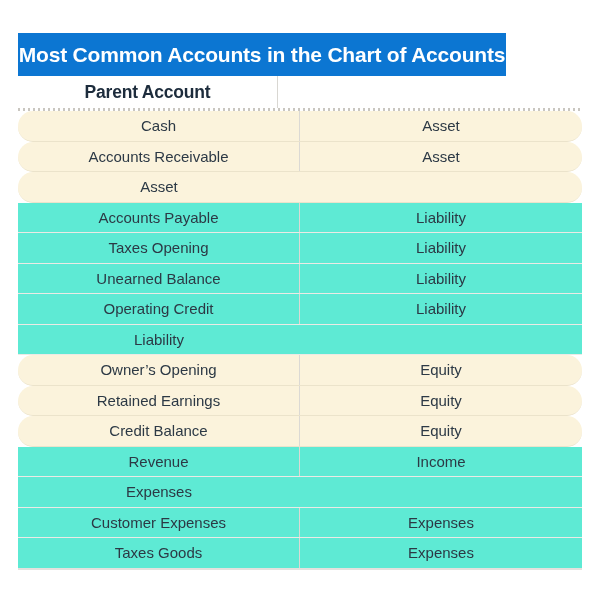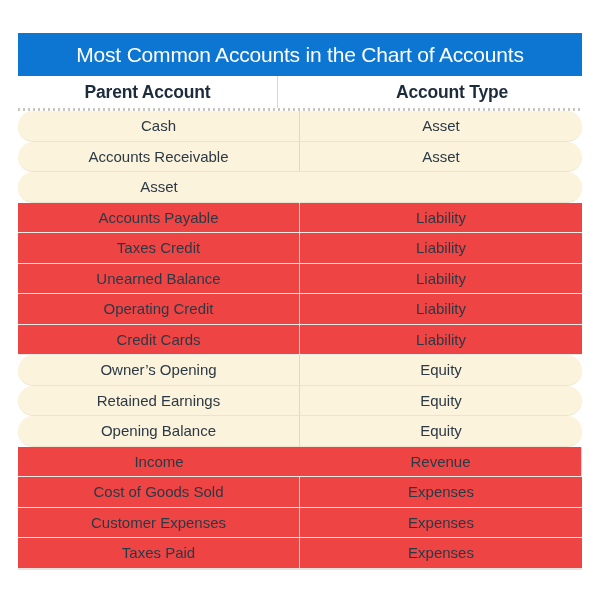--- a/index.html
+++ b/index.html
@@ -11,26 +11,26 @@
     width: 600px;
     height: 602px;
     position: relative;
     font-family: "Liberation Sans", sans-serif;
     overflow: hidden;
   }
   .banner {
     position: absolute;
     left: 18px;
     top: 33px;
-    width: 564px;
+    width: 488px;
     height: 43px;
     background: #0c76d2;
     color: #ffffff;
     font-size: 21px;
-    font-weight: normal;
+    font-weight: bold;
     letter-spacing: -0.2px;
     display: flex;
     align-items: center;
     justify-content: center;
   }
   .table {
     position: absolute;
     left: 18px;
     top: 76px;
     width: 564px;
@@ -56,21 +56,21 @@
   }
   .dotted {
     height: 3px;
     background: repeating-linear-gradient(to right, #c9c6c0 0 2px, transparent 2px 5px);
   }
   .row {
     display: grid;
     grid-template-columns: 1fr 1fr;
     height: 29.5px;
     border-bottom: 1px solid #eceae5;
-    background: #ef4444;
+    background: #5eead4;
   }
   .row.cream {
     background: #fbf3dc;
     border-bottom-color: #ebe3cb;
     border-radius: 15px;
   }
   .row:last-child {
     border-bottom: 2px solid #e4e2de;
   }
   .cell {
@@ -85,77 +85,74 @@
   }
 </style>
 </head>
 <body>
 
 <div class="banner">Most Common Accounts in the Chart of Accounts</div>
 
 <div class="table">
   <div class="thead">
     <div class="th left">Parent Account</div>
-    <div class="th">Account Type</div>
   </div>
   <div class="dotted"></div>
   <div id="table-body">
       <div class="row cream">
         <div class="cell left">Cash</div>
         <div class="cell">Asset</div>
       </div>
       <div class="row cream">
         <div class="cell left">Accounts Receivable</div>
         <div class="cell">Asset</div>
       </div>
       <div class="row cream">
         <div class="cell">Asset</div>
       </div>
       <div class="row">
         <div class="cell left">Accounts Payable</div>
         <div class="cell">Liability</div>
       </div>
       <div class="row">
-        <div class="cell left">Taxes Credit</div>
+        <div class="cell left">Taxes Opening</div>
         <div class="cell">Liability</div>
       </div>
       <div class="row">
         <div class="cell left">Unearned Balance</div>
         <div class="cell">Liability</div>
       </div>
       <div class="row">
         <div class="cell left">Operating Credit</div>
         <div class="cell">Liability</div>
       </div>
       <div class="row">
-        <div class="cell left">Credit Cards</div>
         <div class="cell">Liability</div>
       </div>
       <div class="row cream">
         <div class="cell left">Owner’s Opening</div>
         <div class="cell">Equity</div>
       </div>
       <div class="row cream">
         <div class="cell left">Retained Earnings</div>
         <div class="cell">Equity</div>
       </div>
       <div class="row cream">
-        <div class="cell left">Opening Balance</div>
+        <div class="cell left">Credit Balance</div>
         <div class="cell">Equity</div>
       </div>
       <div class="row">
+        <div class="cell left">Revenue</div>
         <div class="cell">Income</div>
-        <div class="cell left">Revenue</div>
       </div>
       <div class="row">
-        <div class="cell left">Cost of Goods Sold</div>
         <div class="cell">Expenses</div>
       </div>
       <div class="row">
         <div class="cell left">Customer Expenses</div>
         <div class="cell">Expenses</div>
       </div>
       <div class="row">
-        <div class="cell left">Taxes Paid</div>
+        <div class="cell left">Taxes Goods</div>
         <div class="cell">Expenses</div>
       </div>
     </div>
 </div>
 
 </body></html>

